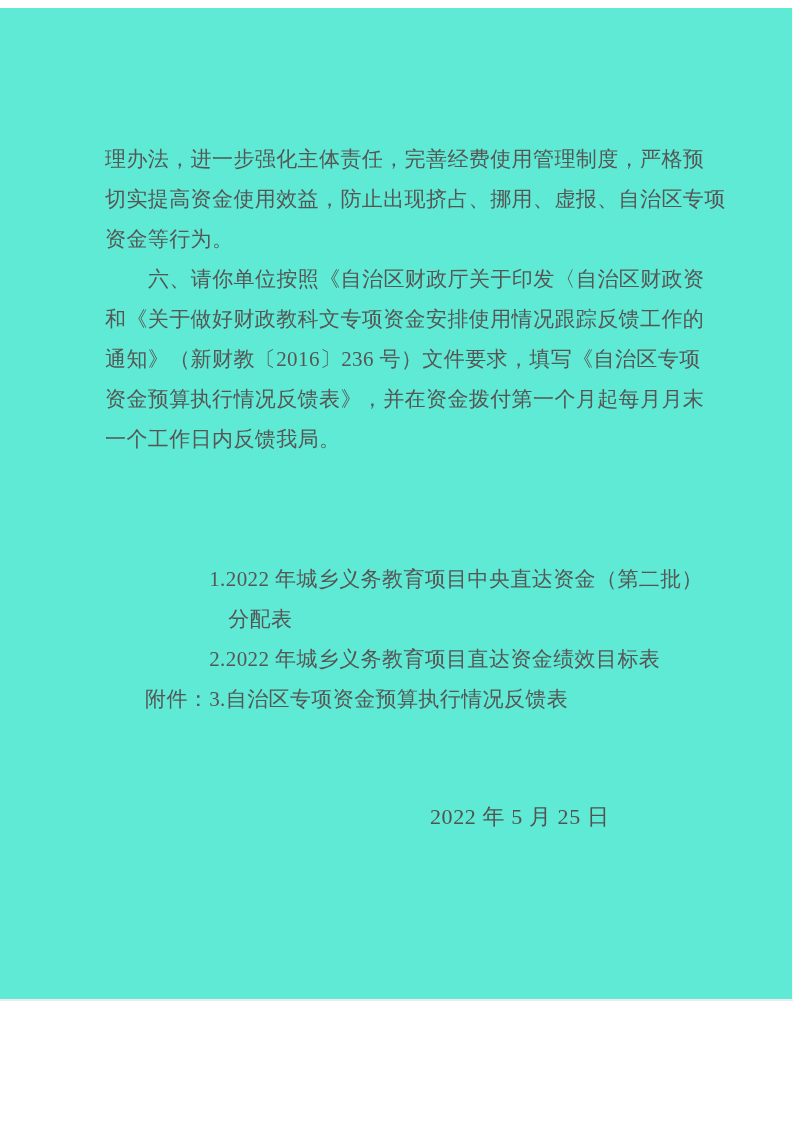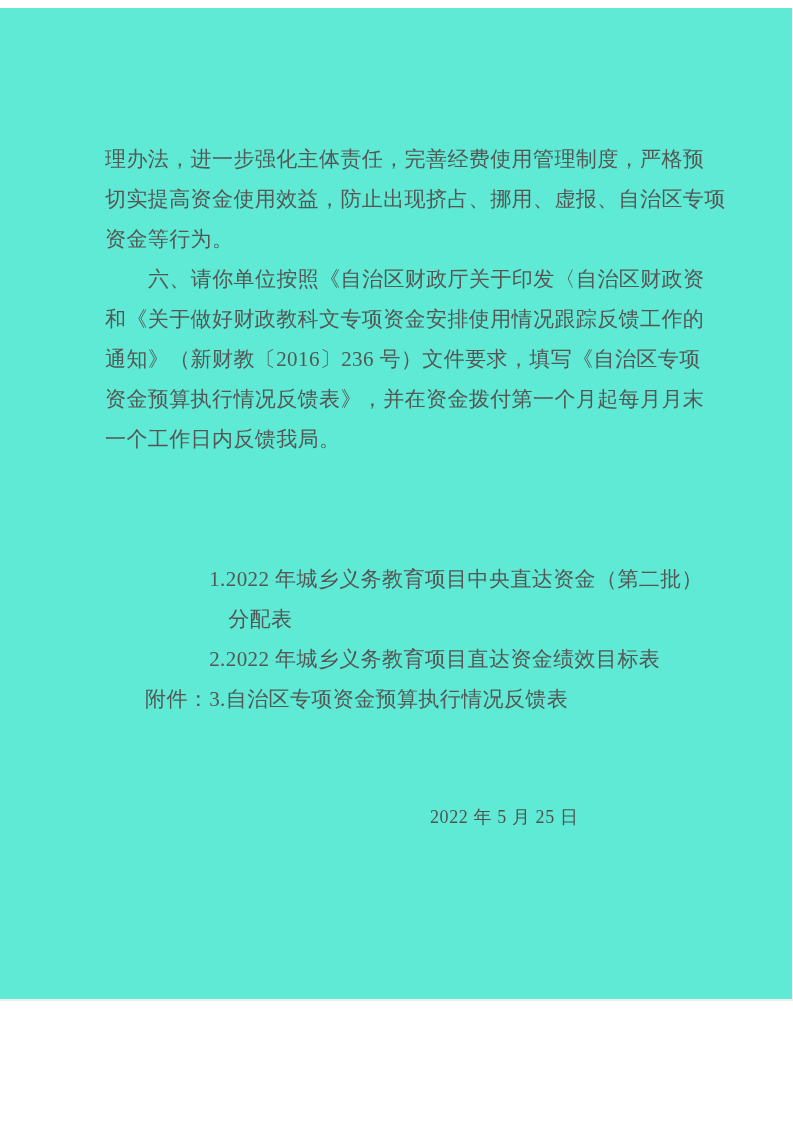--- a/index.html
+++ b/index.html
@@ -54,21 +54,21 @@
   }
   .att-wrap {
     padding-left: 19px;
   }
   .doc-date {
     position: absolute;
     left: 430px;
     top: 789px;
     height: 40px;
     line-height: 40px;
-    font-size: 18px;
+    font-size: 22px;
     letter-spacing: 0.6px;
     white-space: nowrap;
     color: #525252;
   }
   .page-number {
     position: absolute;
     left: 0;
     top: 1022px;
     width: 100%;
     text-align: center;

